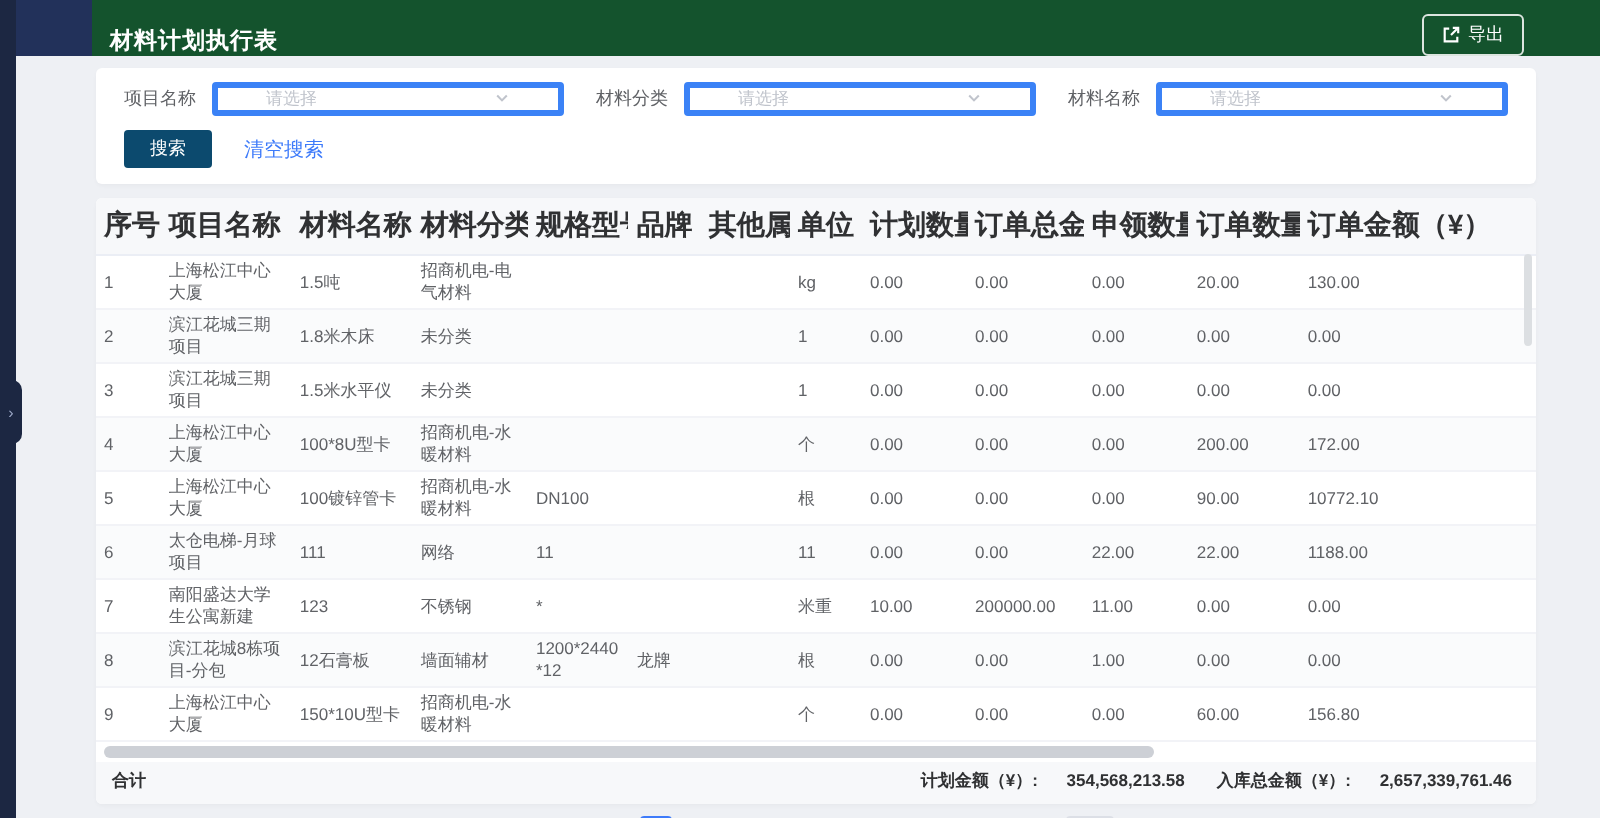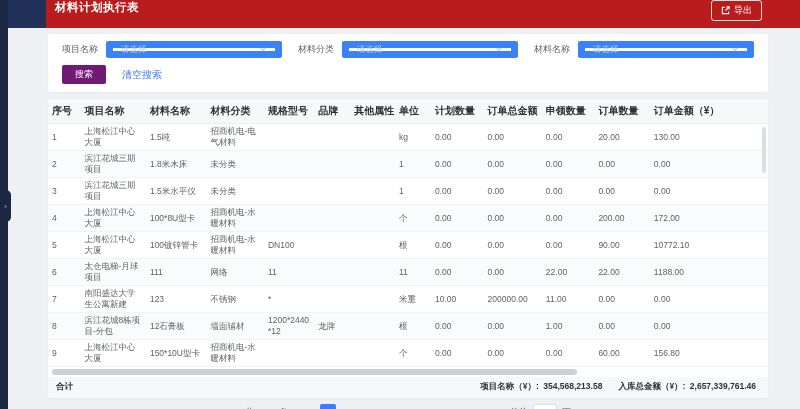--- a/index.html
+++ b/index.html
@@ -9,56 +9,56 @@
     background: #eef0f4;
     position: relative;
     font-size: 9px;
     color: #606266;
   }
   
   .side-strip { position:absolute; left:0; top:0; width:8px; height:100%; background:#1c2742; z-index:5; }
   .side-handle { position:absolute; left:0; top:190px; width:11px; height:32px; background:#1c2742;
     border-radius:0 5px 5px 0; z-index:6; color:#9aa6c5; font-size:8px; display:flex; align-items:center; justify-content:center; cursor:pointer;}
   
-  .topbar { height:28px; background:#b91c1c; display:flex; align-items:flex-start; padding:0 38px 0 55px; position:relative; }
+  .topbar { height:28px; background:#14532d; display:flex; align-items:flex-end; padding:0 38px 0 55px; position:relative; }
   .topbar-logo { position:absolute; left:0; top:0; width:46px; height:28px; background:#22315a; }
   .page-title { color:#fff; font-size:11.5px; font-weight:bold; letter-spacing:.5px; }
   .export-btn { margin-left:auto; display:flex; align-items:center; gap:4px; border:1px solid rgba(255,255,255,.85);
     color:#fff; border-radius:3px; font-size:9px; padding:3px 9px; background:transparent; cursor:pointer; }
   .export-btn svg { display:block; }
   
   .content { padding:6px 32px 0 40px; margin-left:8px; }
   .card { background:#fff; border-radius:3px; box-shadow:0 1px 2px rgba(0,0,0,.03); }
   
   .filter-card { padding:7px 14px 8px; }
   .filter-row { display:flex; align-items:center; gap:16px; }
   .filter-group { display:flex; align-items:center; gap:8px; flex:1; }
   .filter-label { font-size:9px; color:#606266; white-space:nowrap; }
-  .select { flex:1; height:17px; border:7px solid #3b82f6; border-radius:2px; display:flex; align-items:center;
-    justify-content:space-between; padding:0 8px; background:#fff; color:#c0c4cc; font-size:8.5px; cursor:pointer; }
+  .select { flex:1; height:17px; border:3px solid #3b82f6; border-radius:2px; display:flex; align-items:center;
+    justify-content:space-between; padding:0 24px; background:#fff; color:#c0c4cc; font-size:8.5px; cursor:pointer; }
   .btn-row { margin-top:7px; display:flex; align-items:center; gap:16px; }
-  .search-btn { background:#701a75; color:#fff; font-size:9px; padding:3px 13px; border-radius:2px; border:none; cursor:pointer; }
+  .search-btn { background:#0c4a6e; color:#fff; font-size:9px; padding:3px 13px; border-radius:2px; border:none; cursor:pointer; }
   .clear-link { color:#3e7bfa; font-size:10px; cursor:pointer; }
   
   .table-card { margin-top:7px; position:relative; overflow:hidden; }
   table { width:100%; border-collapse:collapse; table-layout:fixed; }
-  th { background:#f7f8fa; color:#303133; font-weight:bold; text-align:left; font-size:10px;
+  th { background:#f7f8fa; color:#303133; font-weight:bold; text-align:left; font-size:14px;
     padding:5px 4px; border-bottom:1px solid #ebeef5; white-space:nowrap; overflow:hidden; }
   td { color:#606266; font-size:8.5px; padding:2px 4px; border-bottom:1px solid #f2f3f7;
     line-height:11px; word-break:break-all; height:26px; overflow:hidden; }
   tbody tr:nth-child(even) td { background:#fafbfc; }
   .vscroll-thumb { position:absolute; right:2px; top:28px; width:4px; height:46px; background:#dcdfe2; border-radius:2px; }
   .hscroll { padding:2px 6px 2px 4px; }
   .hscroll-thumb { height:6px; width:74%; background:#cdd0d6; border-radius:3px; }
   
   .summary-row { display:flex; align-items:center; background:#f7f8fa; padding:4px 12px 5px 6px;
     font-size:8.5px; font-weight:bold; color:#303133; }
   .summary-label { padding-left:2px; }
   .summary-totals { margin-left:auto; display:flex; gap:16px; white-space:nowrap; }
-  .summary-item .val { margin-left:2px; }
+  .summary-item .val { margin-left:12px; }
   
   .pagination { margin-top:6px; display:flex; align-items:center; justify-content:center; gap:6px; font-size:9px; color:#606266; }
   .pg-total { margin-right:4px; }
   .pg-arrow { width:16px; height:16px; display:flex; align-items:center; justify-content:center; color:#c0c4cc; cursor:pointer; font-size:10px; }
   .pg-page { min-width:16px; height:16px; padding:0 3px; display:flex; align-items:center; justify-content:center;
     border-radius:2px; cursor:pointer; color:#606266; }
   .pg-page.active { background:#3e7bfa; color:#fff; }
   .pg-goto { display:flex; align-items:center; gap:5px; margin-left:6px; }
   .pg-input { width:24px; height:16px; border:1px solid #dcdfe6; border-radius:2px; text-align:center;
     font-size:9px; color:#606266; font-family:inherit; }
@@ -303,21 +303,21 @@
         </tbody>
     </table>
     <div class="vscroll-thumb"></div>
     <div class="hscroll">
       <div class="hscroll-thumb"></div>
     </div>
     <div class="summary-row">
       <span class="summary-label">合计</span>
       <div class="summary-totals">
         <span class="summary-item">
-          <span>项目名称（¥）:</span>
+          <span>计划金额（¥）:</span>
           <span class="val">354,568,213.58</span>
         </span>
         <span class="summary-item">
           <span>入库总金额（¥）:</span>
           <span class="val">2,657,339,761.46</span>
         </span>
       </div>
     </div>
   </div>
 

